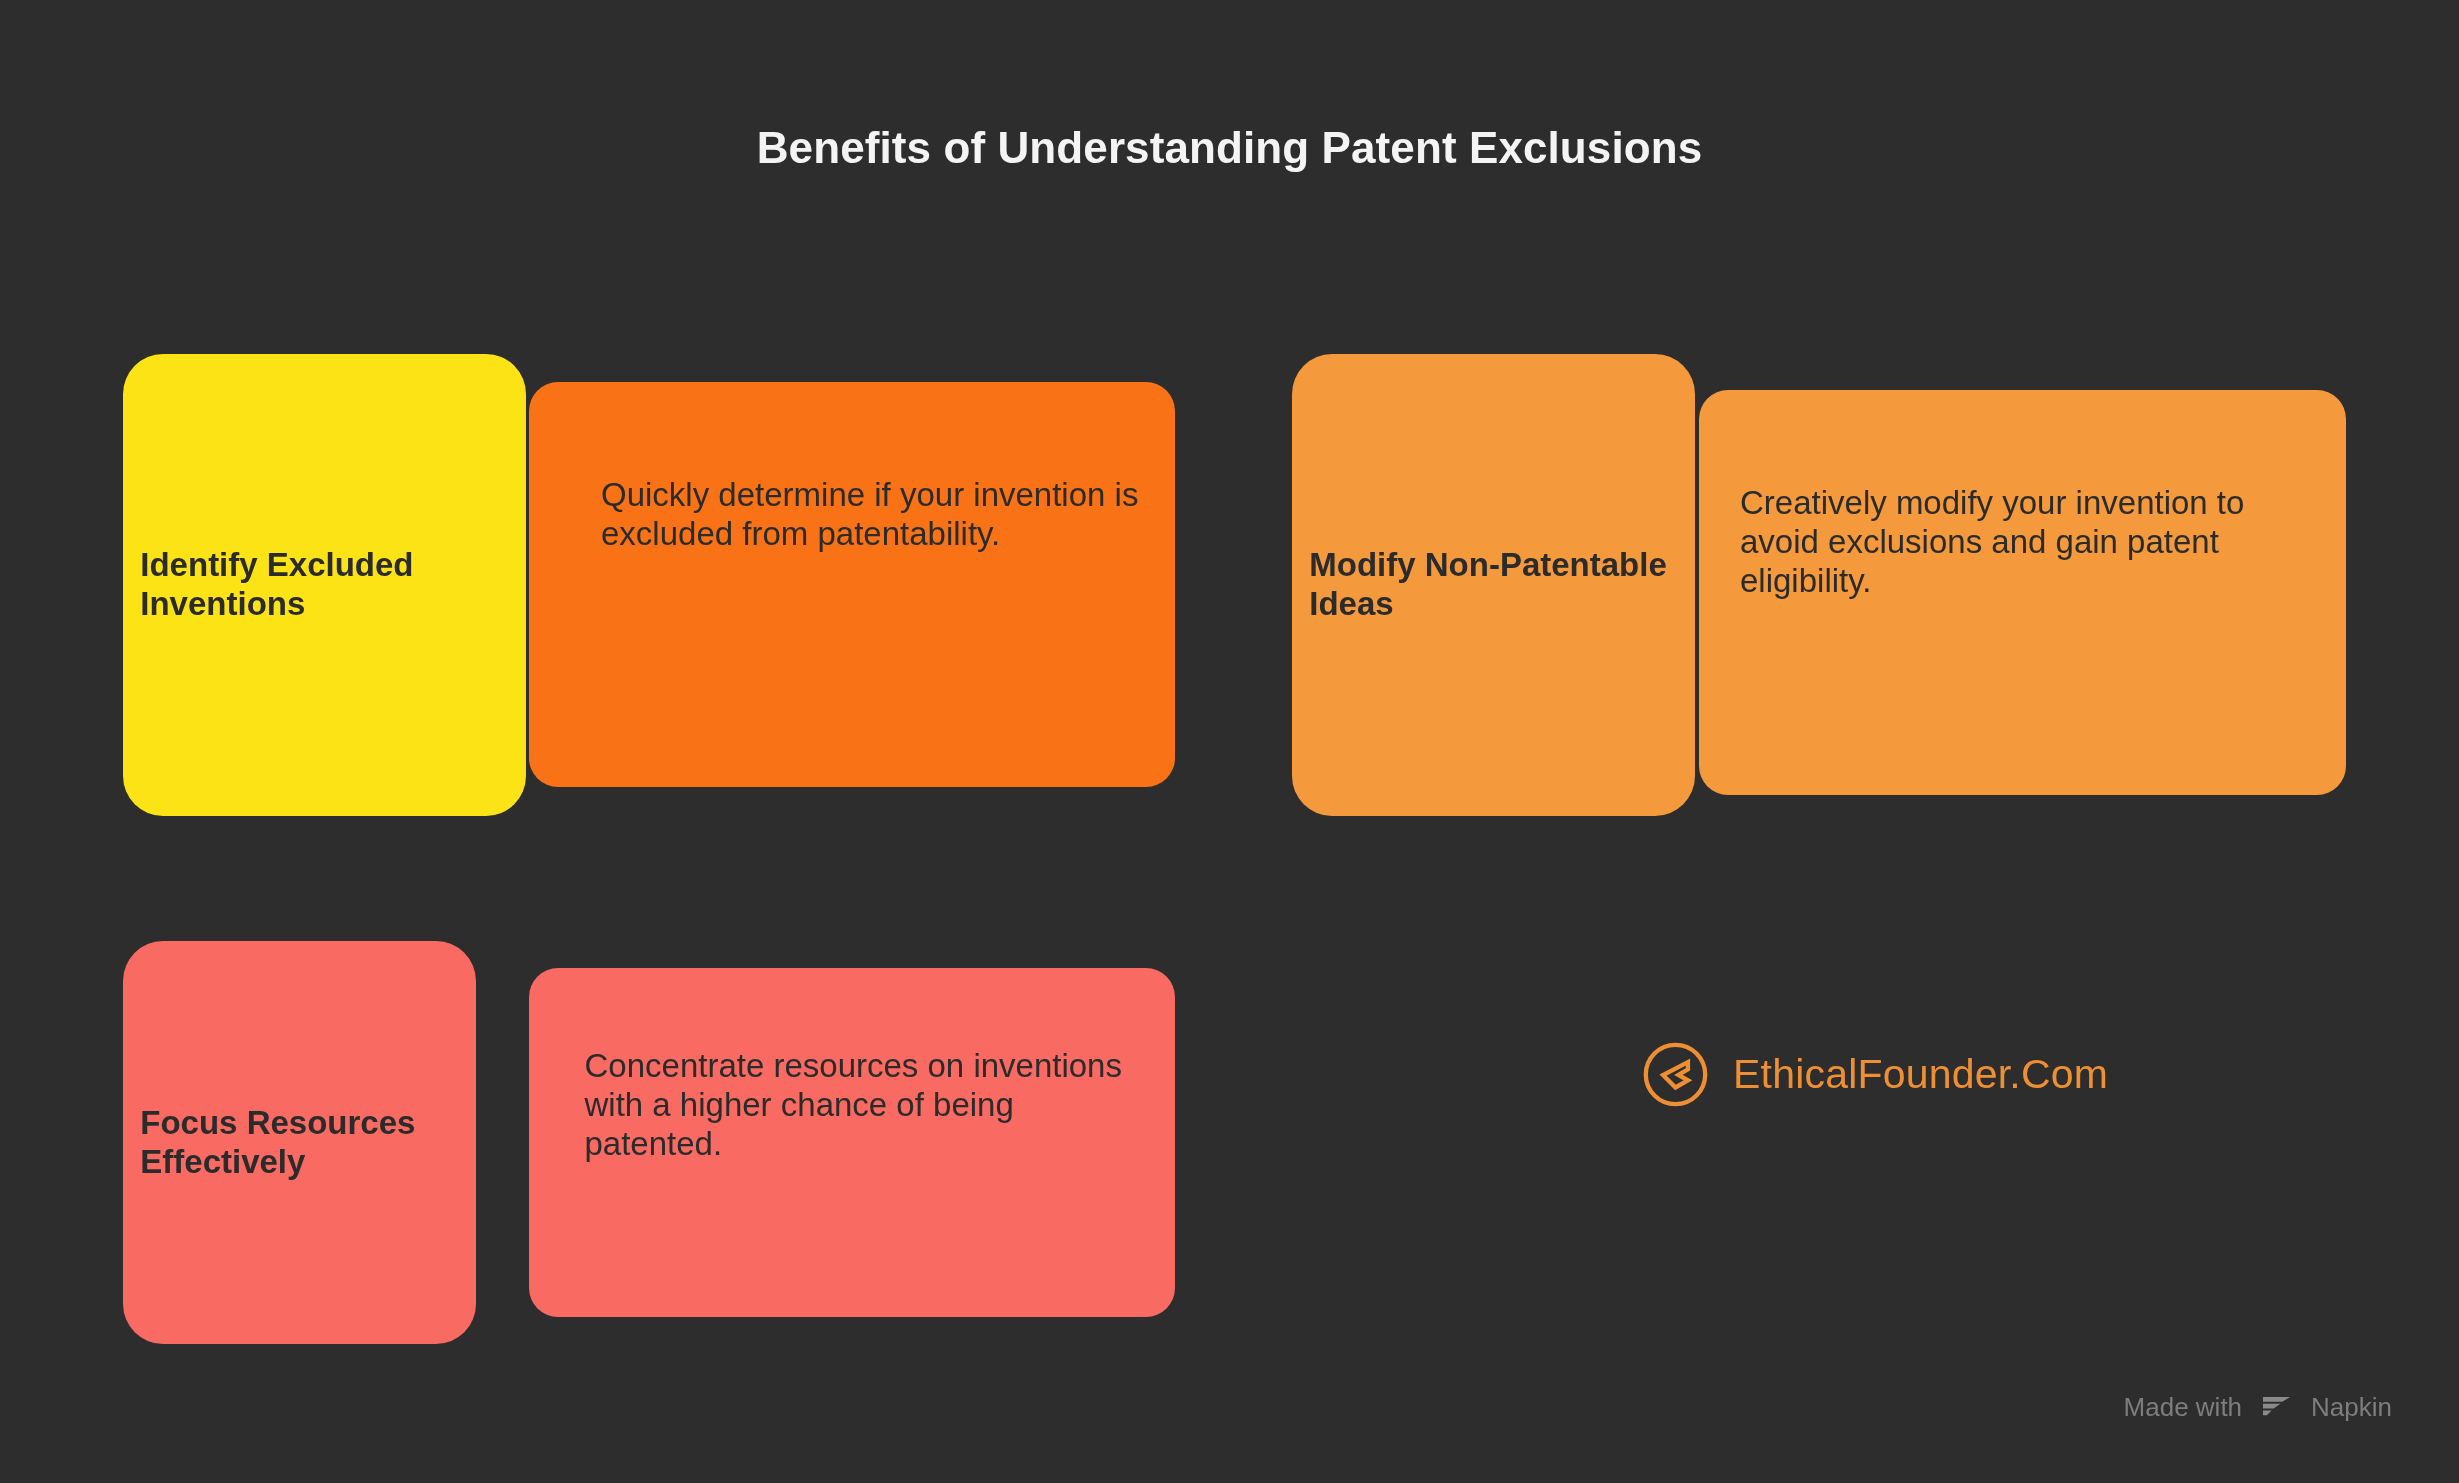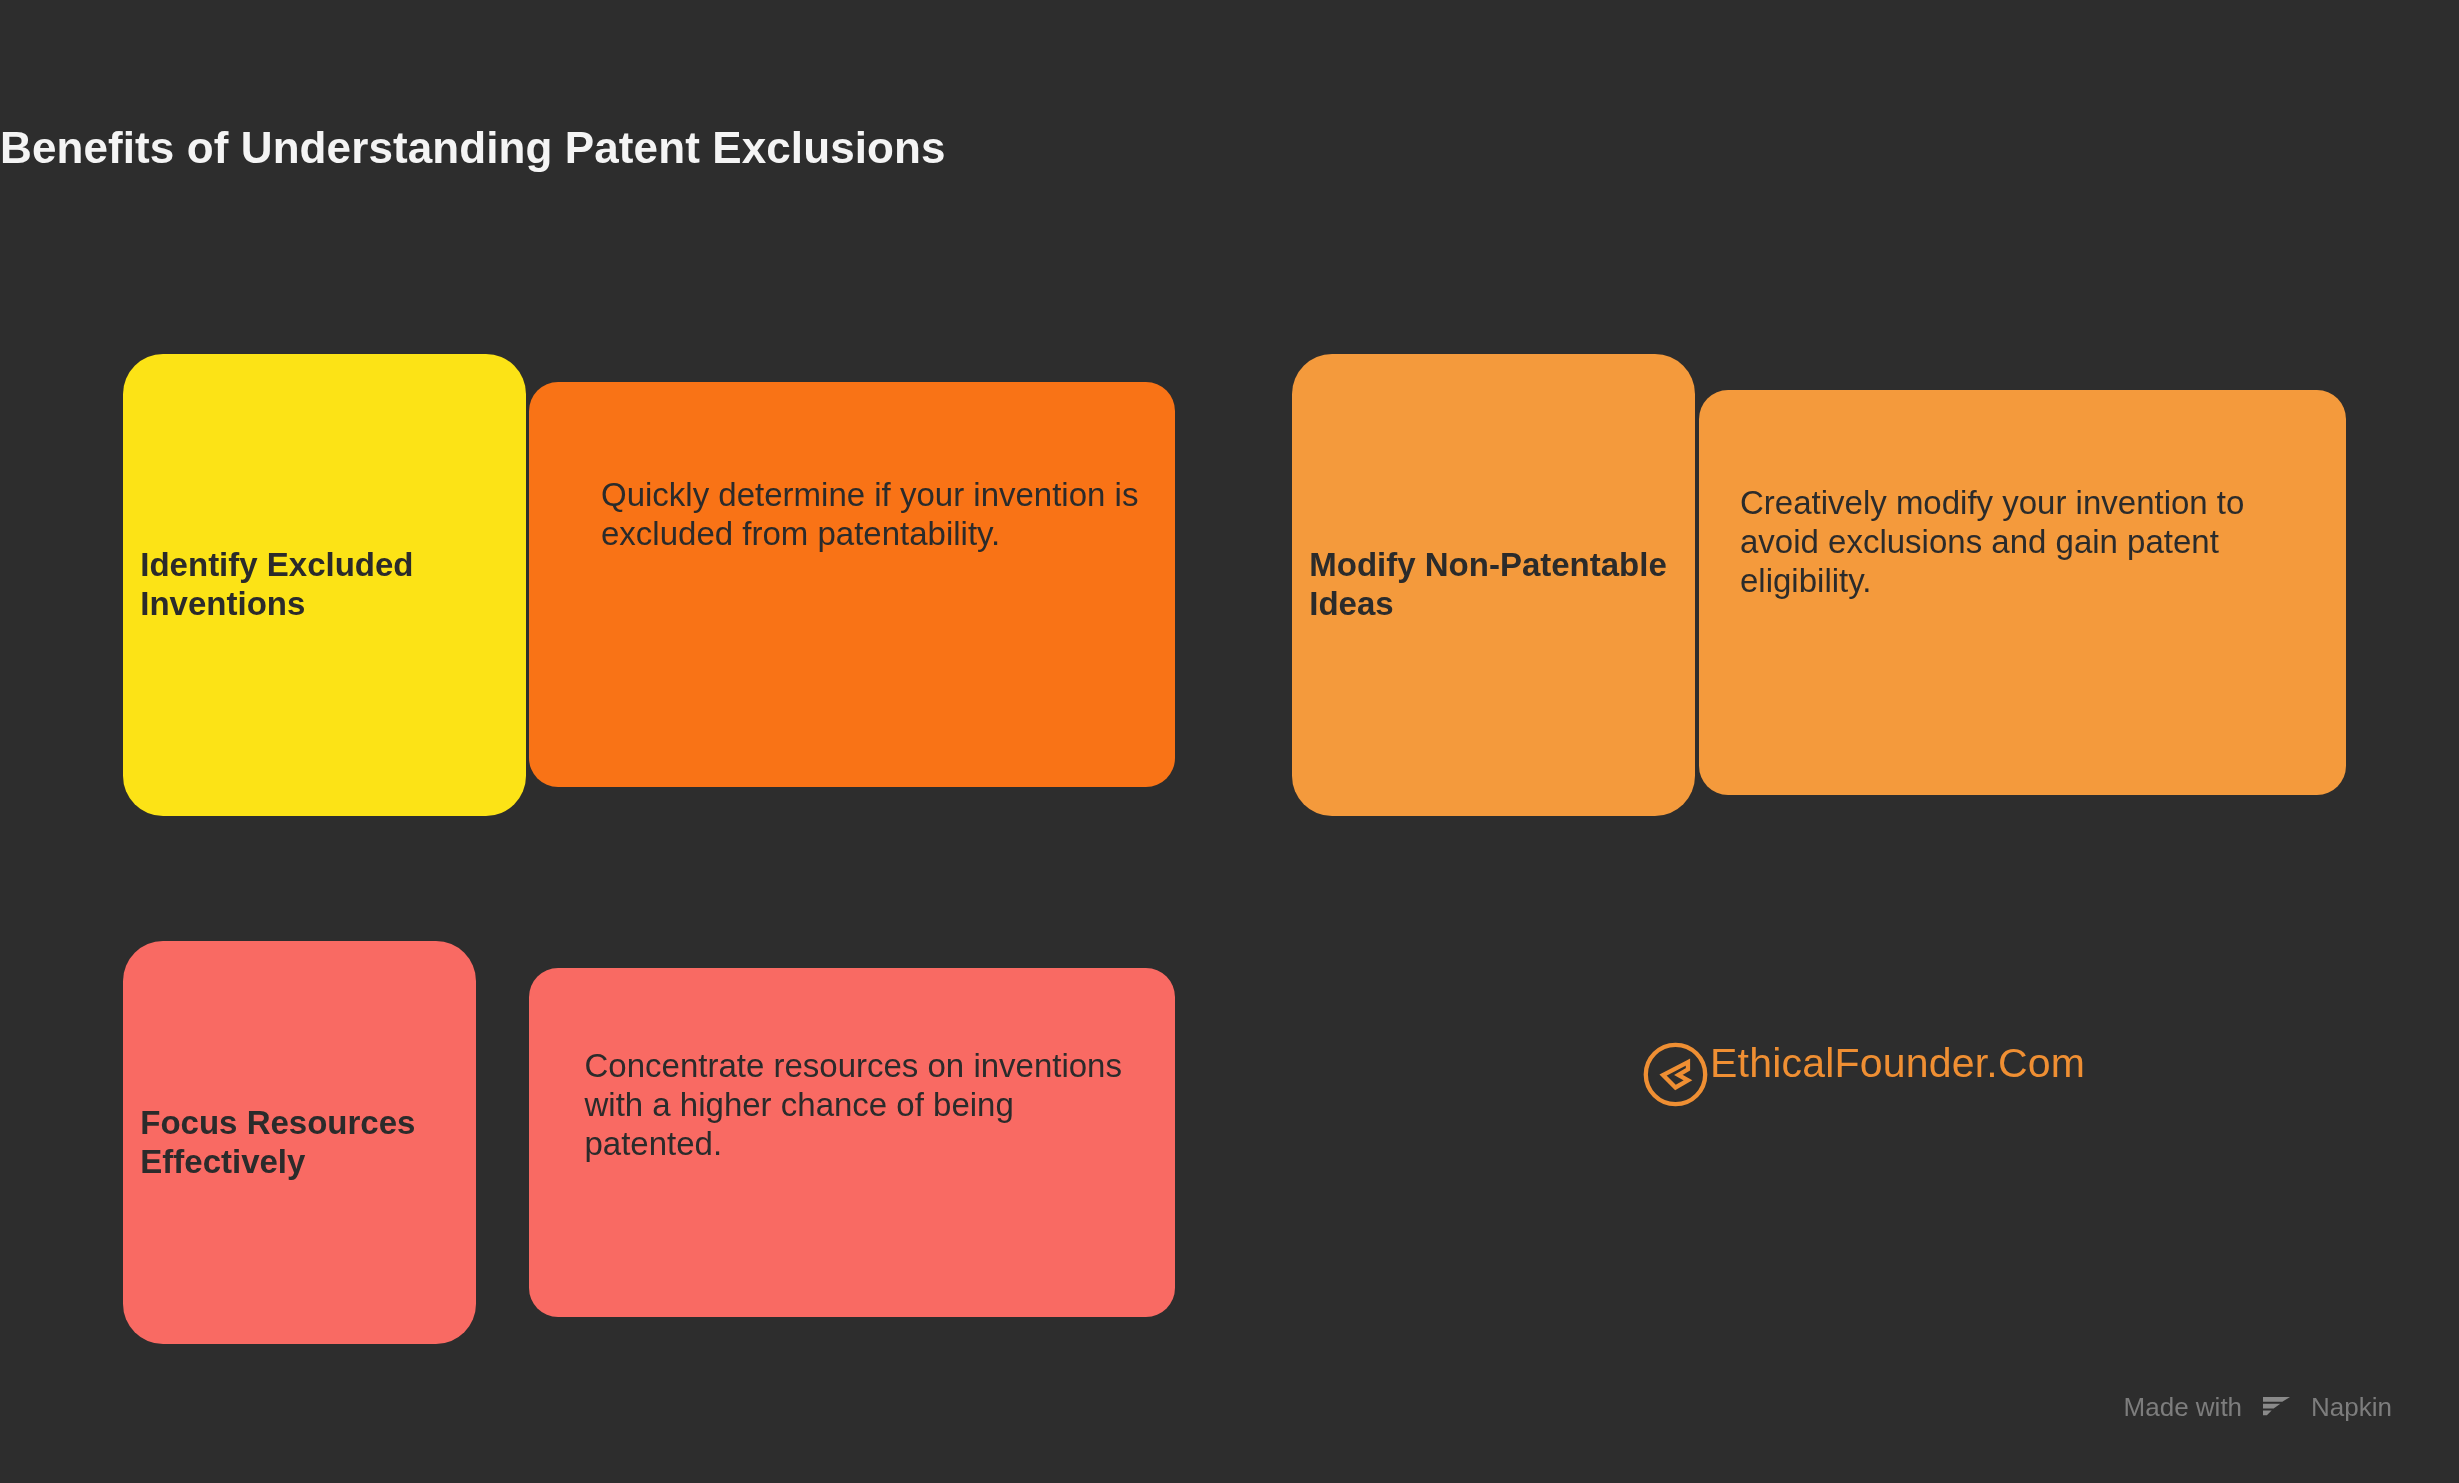--- a/index.html
+++ b/index.html
@@ -16,21 +16,21 @@
     position: relative;
     -webkit-font-smoothing: antialiased;
   }
 
   
   #page-title {
     position: absolute;
     top: 123px;
     left: 0;
     width: 2459px;
-    text-align: left;
+    text-align: center;
     color: #f4f4f4;
     font-size: 44px;
     font-weight: bold;
     letter-spacing: 0.1px;
   }
 
   
   .card {
     position: absolute;
     display: flex;
@@ -114,21 +114,22 @@
     justify-content: center;
   }
   #card-focus-resources-effectively .card-body .body-text { width: 576px; }
 
   
   #brand {
     position: absolute;
     left: 1641px;
     top: 1040px;
     display: flex;
-    align-items: flex-start;
+    align-items: center;
+    gap: 23px;
   }
 
   #brand .brand-mark {
     width: 69px;
     height: 69px;
     flex: 0 0 auto;
     display: block;
   }
 
   #brand .brand-name {

